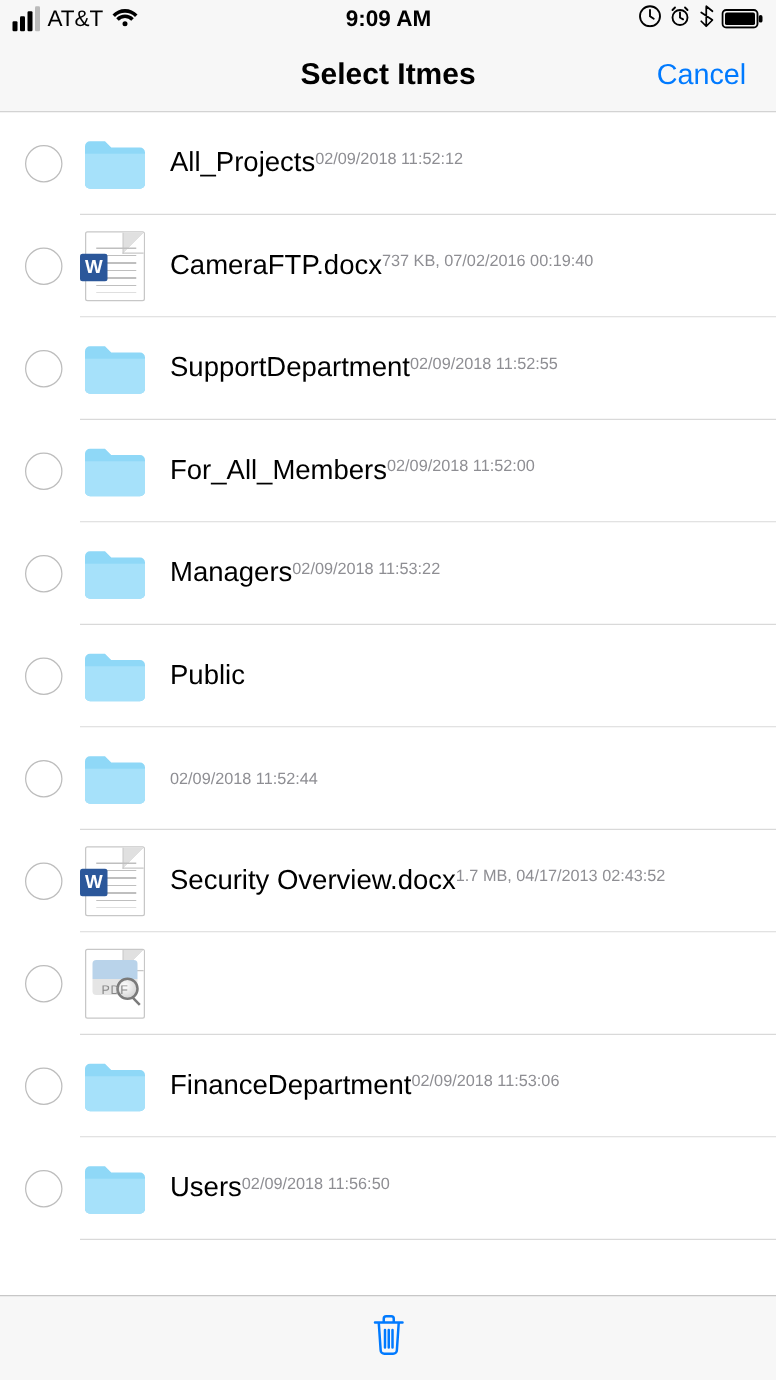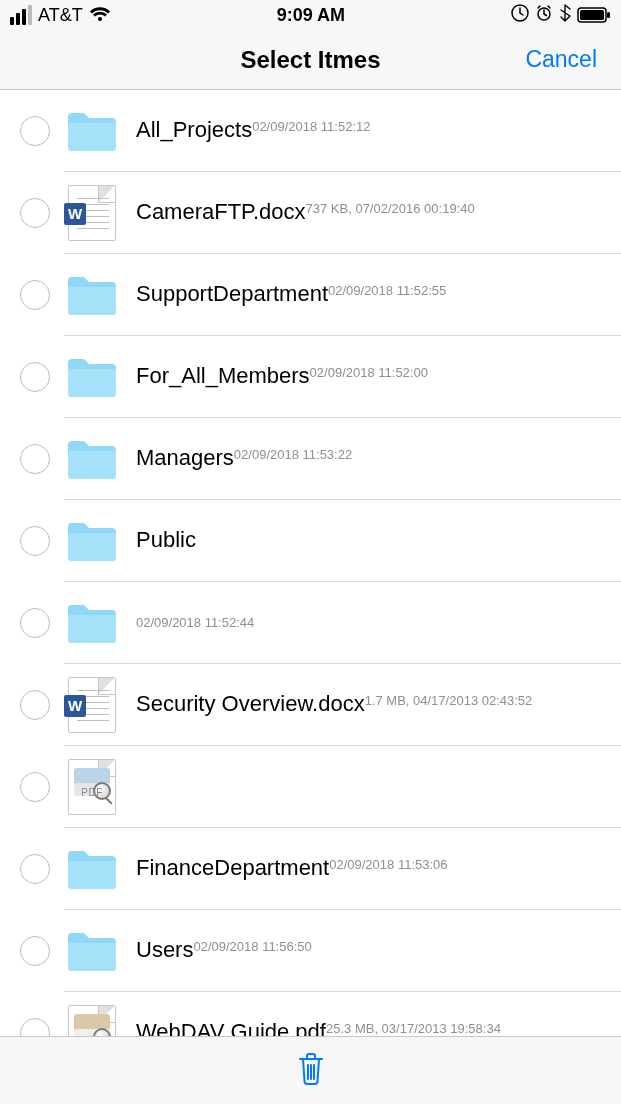--- a/index.html
+++ b/index.html
@@ -356,35 +356,20 @@
           <path d="M2 8a4 4 0 014-4h12l5 5h23a4 4 0 014 4v25a4 4 0 01-4 4H6a4 4 0 01-4-4z" fill="#8fd8f7"></path>
           <path d="M2 14h48v24a4 4 0 01-4 4H6a4 4 0 01-4-4z" fill="#a6e1fa"></path>
         </svg>
       </div>
       <div class="row-text">
         <div class="row-title">Users</div>
         <div class="row-sub">02/09/2018 11:56:50</div>
       </div>
     </div>
     <div class="row-sep"></div>
-    <div class="list-row">
-      <div class="chk"></div>
-      <div class="file-icon">
-        <div class="doc-wrap">
-          <div class="doc-page">
-            <div class="pdf-thumb wd"></div>
-            <div class="pdf-glass"></div>
-          </div>
-        </div>
-      </div>
-      <div class="row-text">
-        <div class="row-title">WebDAV Guide.pdf</div>
-        <div class="row-sub">25.3 MB, 03/17/2013 19:58:34</div>
-      </div>
-    </div>
   </div>
 
 <div class="toolbar">
   <span>
     <svg width="30" height="36" viewBox="0 0 30 36">
       <path d="M4 8h22M11 8V5a2 2 0 012-2h4a2 2 0 012 2v3M7 8l1.5 22a3 3 0 003 3h7a3 3 0 003-3L23 8" fill="none" stroke="#007aff" stroke-width="2" stroke-linecap="round" stroke-linejoin="round"></path>
       <path d="M12 14v14M15 14v14M18 14v14" stroke="#007aff" stroke-width="2" stroke-linecap="round"></path>
     </svg>
   </span>
 </div>

